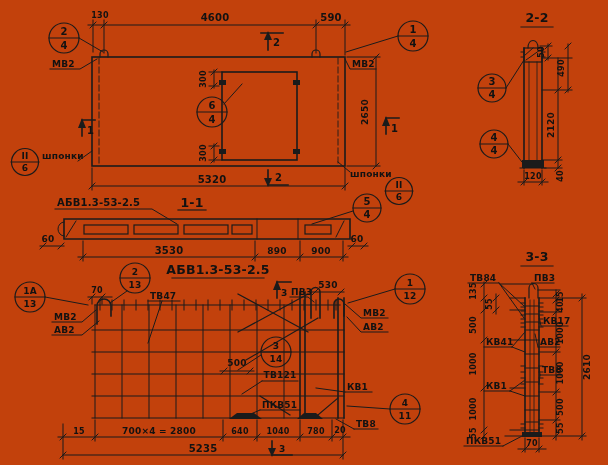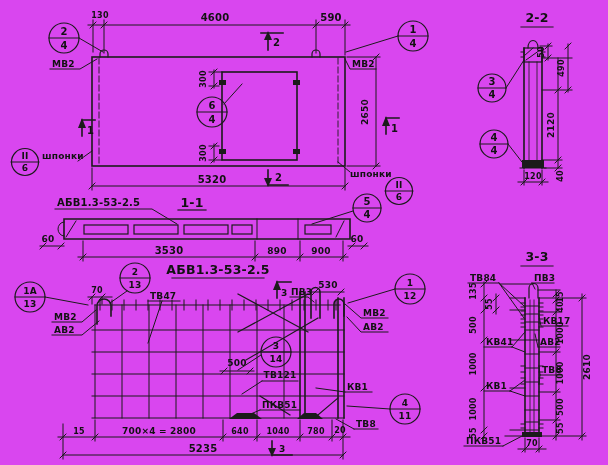--- a/index.html
+++ b/index.html
@@ -1,16 +1,16 @@
 <!DOCTYPE html>
 <html><head>
 <meta charset="utf-8">
 <style>
   html,body{margin:0;padding:0;background:#e8e8e4;}
-  .sheet{width:608px;height:465px;background:#d946ef;position:relative;overflow:hidden;
+  .sheet{width:608px;height:465px;background:#c2410c;position:relative;overflow:hidden;
          font-family:"DejaVu Sans",sans-serif;}
   svg{position:absolute;left:0;top:0;}
   svg line,svg path,svg rect,svg circle,svg polyline{stroke:#1b1b1b;stroke-width:1;fill:none;stroke-linecap:square;}
   svg .w15{stroke-width:1.6}
   svg .w12{stroke-width:1.2}
   svg .w08{stroke-width:.8}
   svg .dash{stroke-dasharray:6 3;stroke-width:.9}
   svg .f{fill:#1b1b1b;stroke:none}
   svg text{fill:#121212;stroke:none;font-weight:bold;letter-spacing:.2px}
   .t8{font-size:8px}.t9{font-size:9px}.t10{font-size:10px}.t12{font-size:12.5px}

